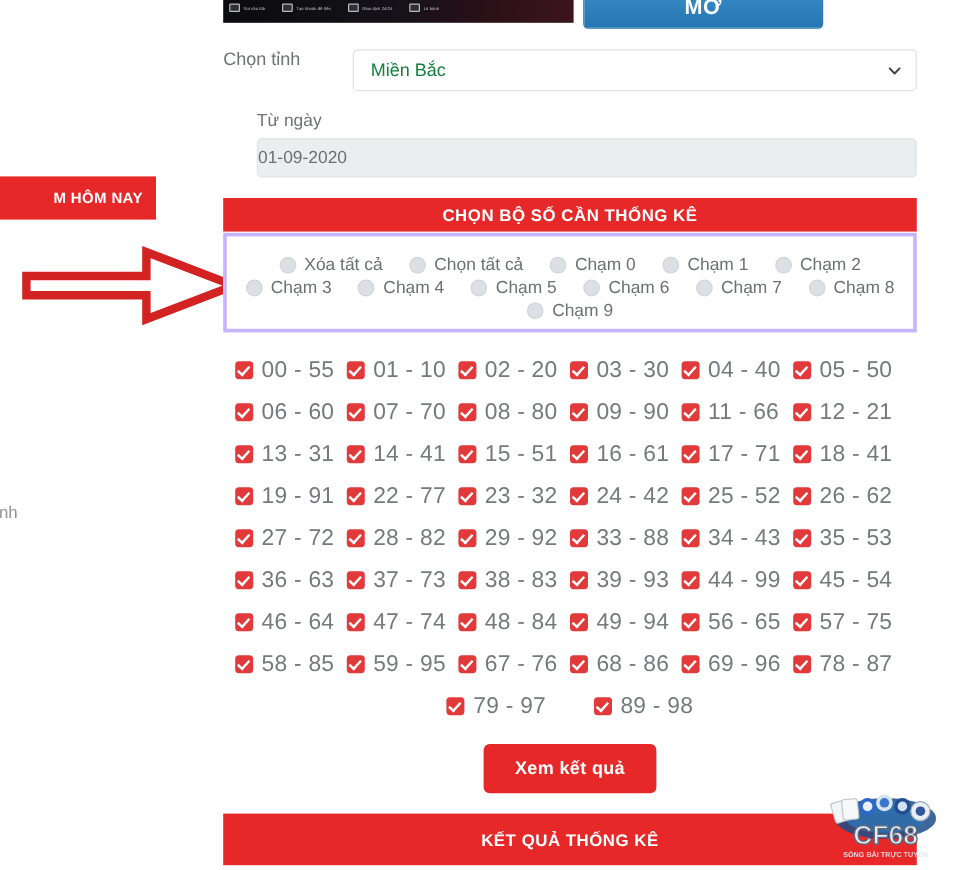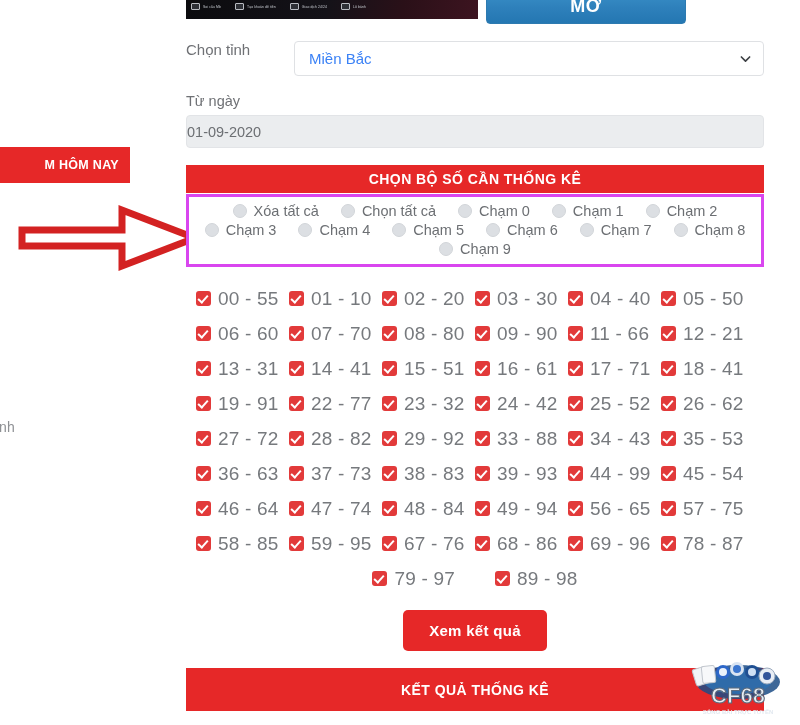--- a/index.html
+++ b/index.html
@@ -65,50 +65,50 @@
 
   
   .select-row {
     display: flex; align-items: flex-start; gap: 14px;
     margin: 22px 0 0 0; padding-left: 0;
   }
   .select-label { font-size: 15px; color: #6f7175; white-space: nowrap; width: 94px; }
   .select-wrap { position: relative; flex: 1; }
   .select-box {
     width: 100%; height: 35px; border: 1px solid #dfe1e4; border-radius: 4px;
-    background: #fff; color: #3b82f6; font-size: 15px;
+    background: #fff; color: #15803d; font-size: 15px;
     display: flex; align-items: center; padding-left: 14px;
   }
   .chev {
     position: absolute; right: 13px; top: 50%; transform: translateY(-50%);
     width: 11px; height: 11px; pointer-events:none;
   }
 
   
   .date-row { display: flex; gap: 22px; margin-top: 17px; }
-  .date-col { flex: 1; }
+  .date-col { flex: 1; margin-left: 28px; }
   .date-label { font-size: 14.5px; color: #6f7175; margin-bottom: 6px; }
   .date-input {
     height: 33px; border: 1px solid #e2e4e7; border-radius: 4px;
     background: #ebedef; color: #6c6f73; font-size: 14.5px;
     display: flex; align-items: center; 
   }
 
   
   .red-header {
     margin-top: 17px;
     height: 28px; background: #e62828; color: #fff;
     display: flex; align-items: center; justify-content: center;
     font-size: 14px; font-weight: bold; letter-spacing: .45px;
   }
 
   
   .radio-panel {
-    margin-top: 1px; border: 3px solid #d946ef; background: #fff;
-    padding: 6px 4px 7px 4px;
+    margin-top: 1px; border: 3px solid #c4b5fd; background: #fff;
+    padding: 16px 4px 7px 4px;
   }
   .radio-rows { display:flex; flex-direction:column; gap: 3px; }
   .radio-line { display: flex; justify-content: center; align-items: center; }
   .radio-item {
     display: flex; align-items: center; gap: 7px;
     margin: 0 11px; white-space: nowrap;
   }
   .radio-dot {
     width: 14px; height: 14px; border-radius: 50%;
     background: #dcdfe3; border: 1px solid #d2d5d9; flex: none;

